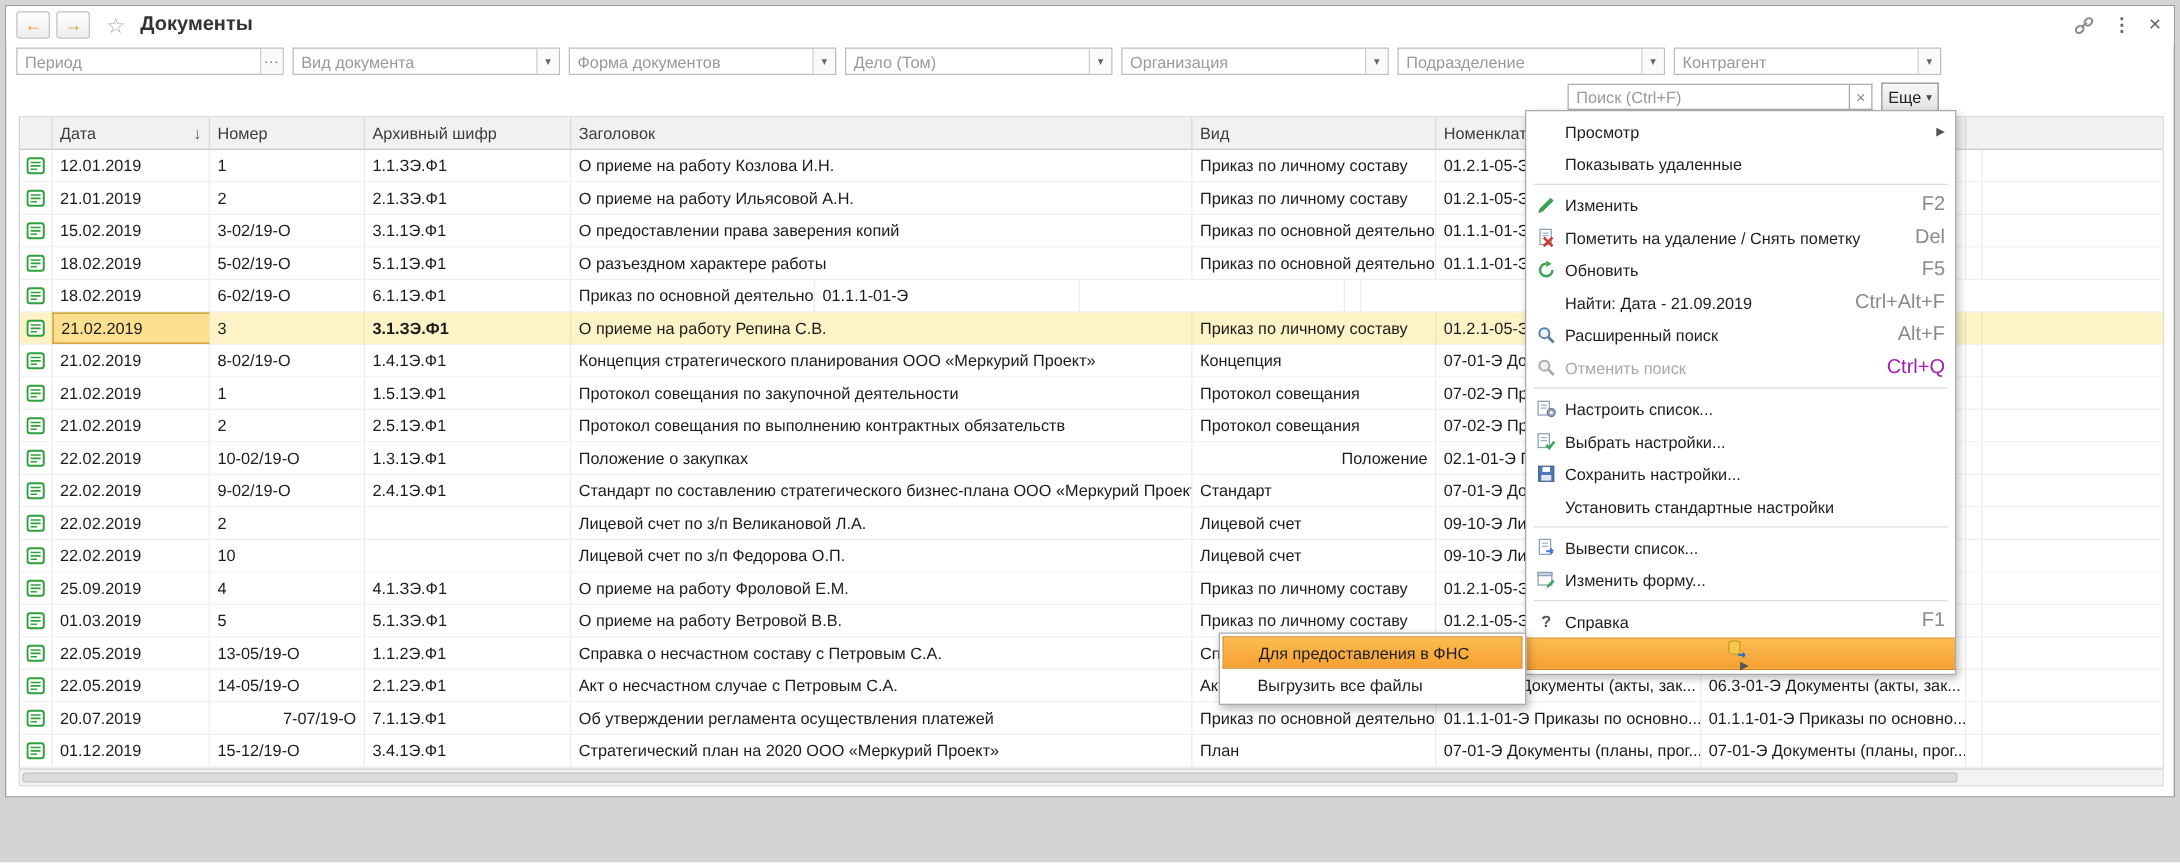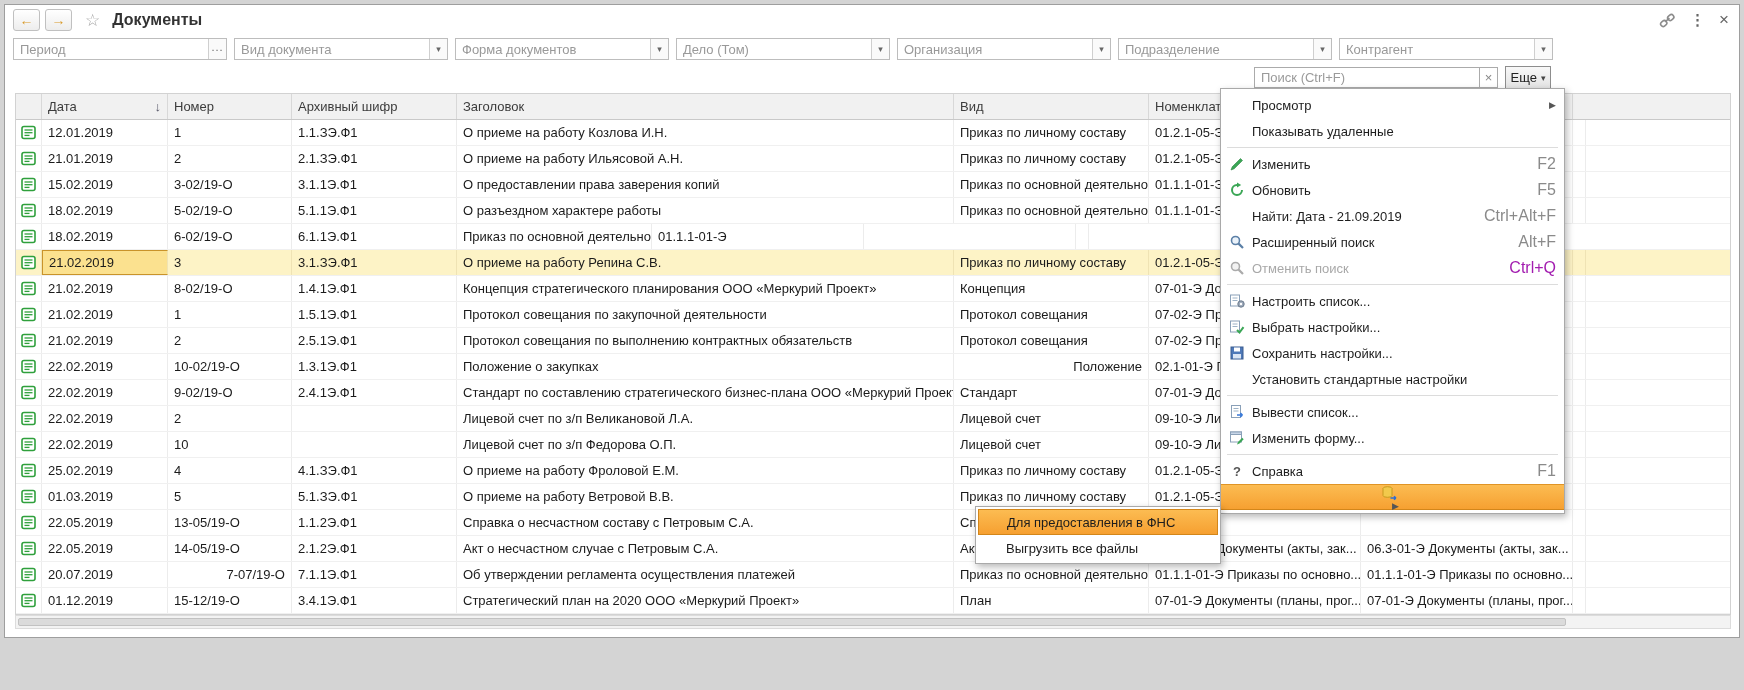--- a/index.html
+++ b/index.html
@@ -271,21 +271,21 @@
                 <svg width="15" height="15" viewBox="0 0 15 15">
                   <rect x="1" y="1.5" width="13" height="12" rx="2" fill="#fff" stroke="#2fa03c" stroke-width="1.6"></rect>
                   <line x1="3.5" y1="5" x2="11.5" y2="5" stroke="#2fa03c" stroke-width="1.3"></line>
                   <line x1="3.5" y1="7.7" x2="11.5" y2="7.7" stroke="#2fa03c" stroke-width="1.3"></line>
                   <line x1="3.5" y1="10.4" x2="8.5" y2="10.4" stroke="#2fa03c" stroke-width="1.3"></line>
                 </svg>
               </span>
             </div>
             <div class="cell current" style="width: 126px;">21.02.2019</div>
             <div class="cell" style="width: 124px;">3</div>
-            <div class="cell" style="width: 165px;">3.1.ЗЭ.Ф1</div>
+            <div class="cell" style="width: 165px; font-weight: bold;">3.1.ЗЭ.Ф1</div>
             <div class="cell" style="width: 497px;">О приеме на работу Репина С.В.</div>
             <div class="cell" style="width: 195px;">Приказ по личному составу</div>
             <div class="cell" style="width: 212px;">01.2.1-05-Э</div>
             <div class="cell" style="width: 212px;"></div>
             <div class="cell filler"></div>
           </div>
           <div class="row">
             <div class="cell icon-cell">
               <span class="icn">
                 <svg width="15" height="15" viewBox="0 0 15 15">
@@ -429,21 +429,21 @@
             <div class="cell icon-cell">
               <span class="icn">
                 <svg width="15" height="15" viewBox="0 0 15 15">
                   <rect x="1" y="1.5" width="13" height="12" rx="2" fill="#fff" stroke="#2fa03c" stroke-width="1.6"></rect>
                   <line x1="3.5" y1="5" x2="11.5" y2="5" stroke="#2fa03c" stroke-width="1.3"></line>
                   <line x1="3.5" y1="7.7" x2="11.5" y2="7.7" stroke="#2fa03c" stroke-width="1.3"></line>
                   <line x1="3.5" y1="10.4" x2="8.5" y2="10.4" stroke="#2fa03c" stroke-width="1.3"></line>
                 </svg>
               </span>
             </div>
-            <div class="cell" style="width: 126px;">25.02.2019</div>
+            <div class="cell" style="width: 126px;">25.09.2019</div>
             <div class="cell" style="width: 124px;">4</div>
             <div class="cell" style="width: 165px;">4.1.ЗЭ.Ф1</div>
             <div class="cell" style="width: 497px;">О приеме на работу Фроловой Е.М.</div>
             <div class="cell" style="width: 195px;">Приказ по личному составу</div>
             <div class="cell" style="width: 212px;">01.2.1-05-Э</div>
             <div class="cell" style="width: 212px;"></div>
             <div class="cell filler"></div>
           </div>
           <div class="row">
             <div class="cell icon-cell">
@@ -570,20 +570,32 @@
           <svg width="16" height="16" viewBox="0 0 16 16">
             <path d="M2 14 L3.2 10.8 L11.5 2.5 L13.5 4.5 L5.2 12.8 Z" fill="#3aa655" stroke="#2d8443" stroke-width="0.6"></path>
           </svg>
         </span>
         <span class="mi-label">Изменить</span>
         <span class="mi-shortcut">F2</span>
       </div>
       <div class="menu-item">
         <span class="mi-icon">
           <svg width="16" height="16" viewBox="0 0 16 16">
+            <rect x="3" y="1.5" width="9" height="12" fill="#fff" stroke="#8aa0b8"></rect>
+            <line x1="5" y1="4.5" x2="10" y2="4.5" stroke="#9db2c6"></line>
+            <line x1="5" y1="6.5" x2="10" y2="6.5" stroke="#9db2c6"></line>
+            <path d="M6 8 L13 15 M13 8 L6 15" stroke="#d23c32" stroke-width="2"></path>
+          </svg>
+        </span>
+        <span class="mi-label">Пометить на удаление / Снять пометку</span>
+        <span class="mi-shortcut">Del</span>
+      </div>
+      <div class="menu-item">
+        <span class="mi-icon">
+          <svg width="16" height="16" viewBox="0 0 16 16">
             <path d="M13 8 A5 5 0 1 1 8 3" fill="none" stroke="#3aa655" stroke-width="2"></path>
             <path d="M8 0.5 L12.2 3 L8 5.5 Z" fill="#3aa655"></path>
           </svg>
         </span>
         <span class="mi-label">Обновить</span>
         <span class="mi-shortcut">F5</span>
       </div>
       <div class="menu-item">
         <span class="mi-icon"></span>
         <span class="mi-label">Найти: Дата - 21.09.2019</span>

